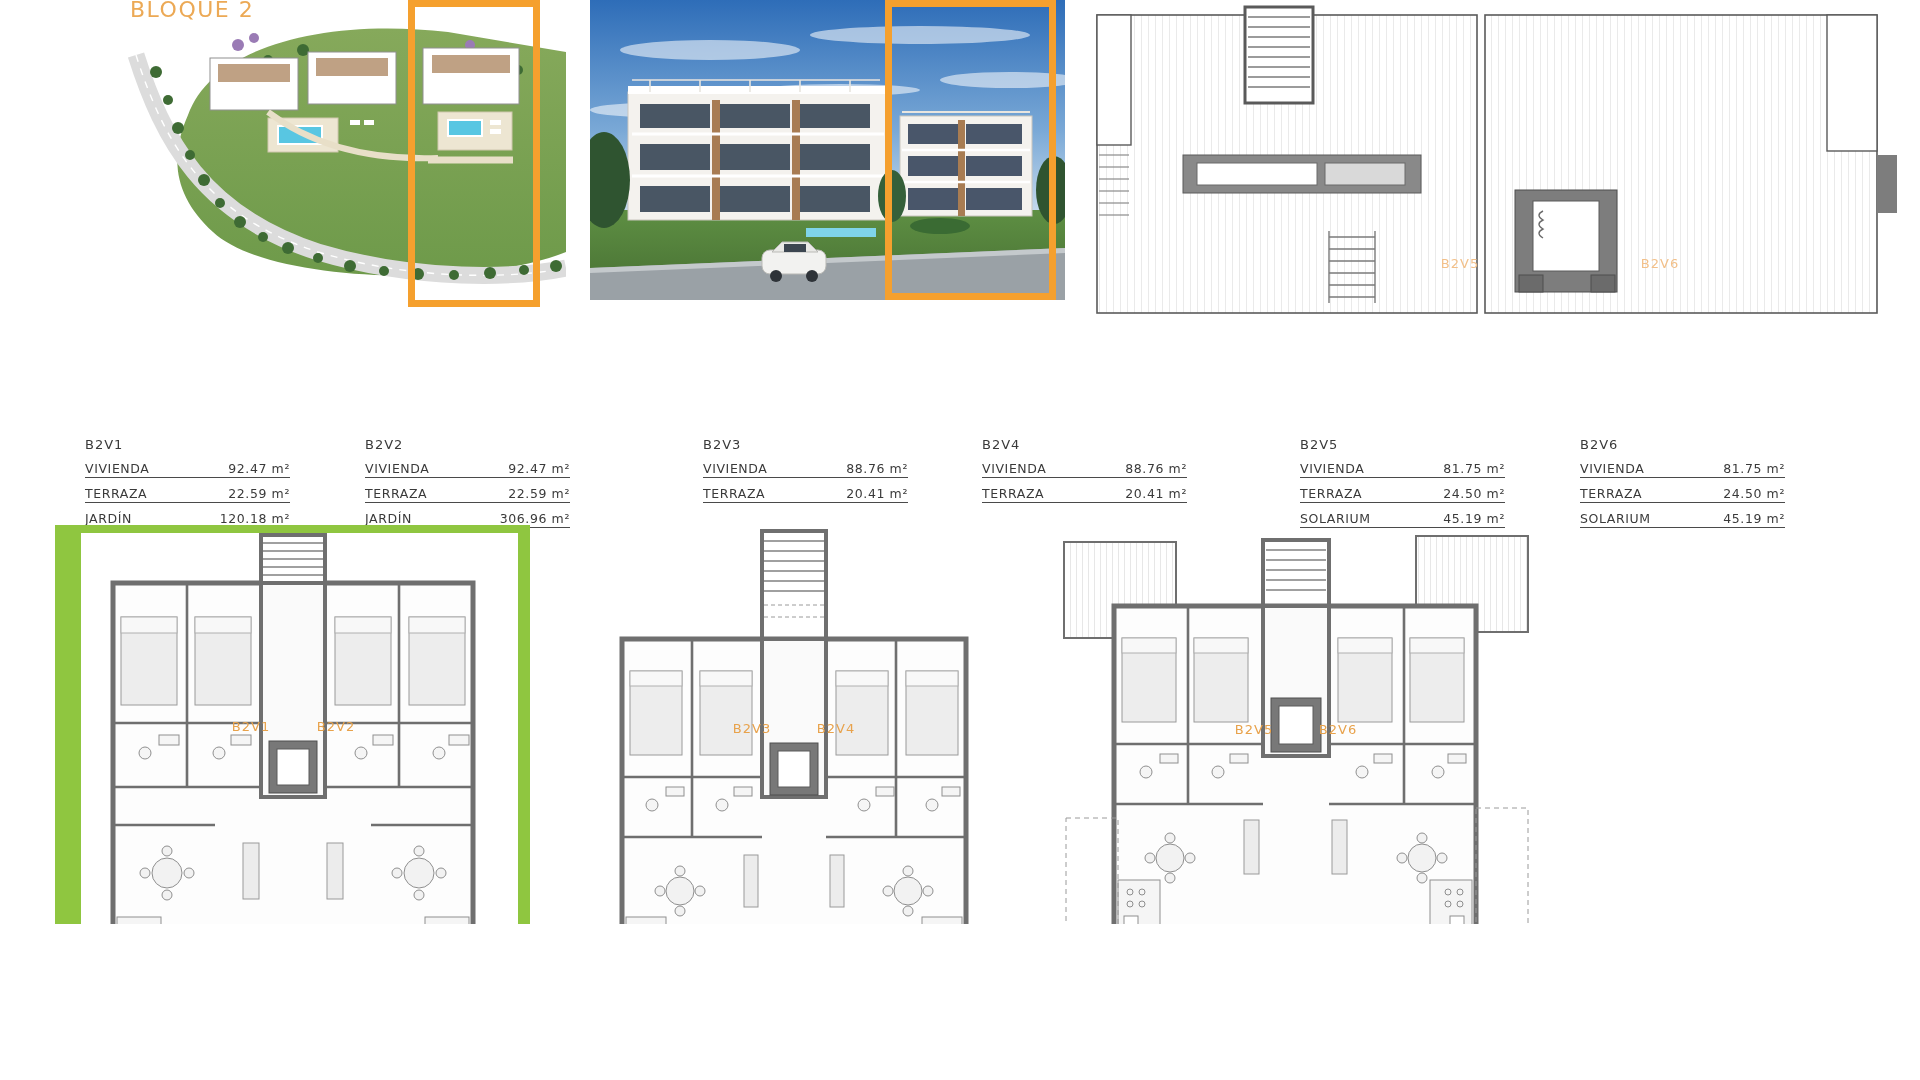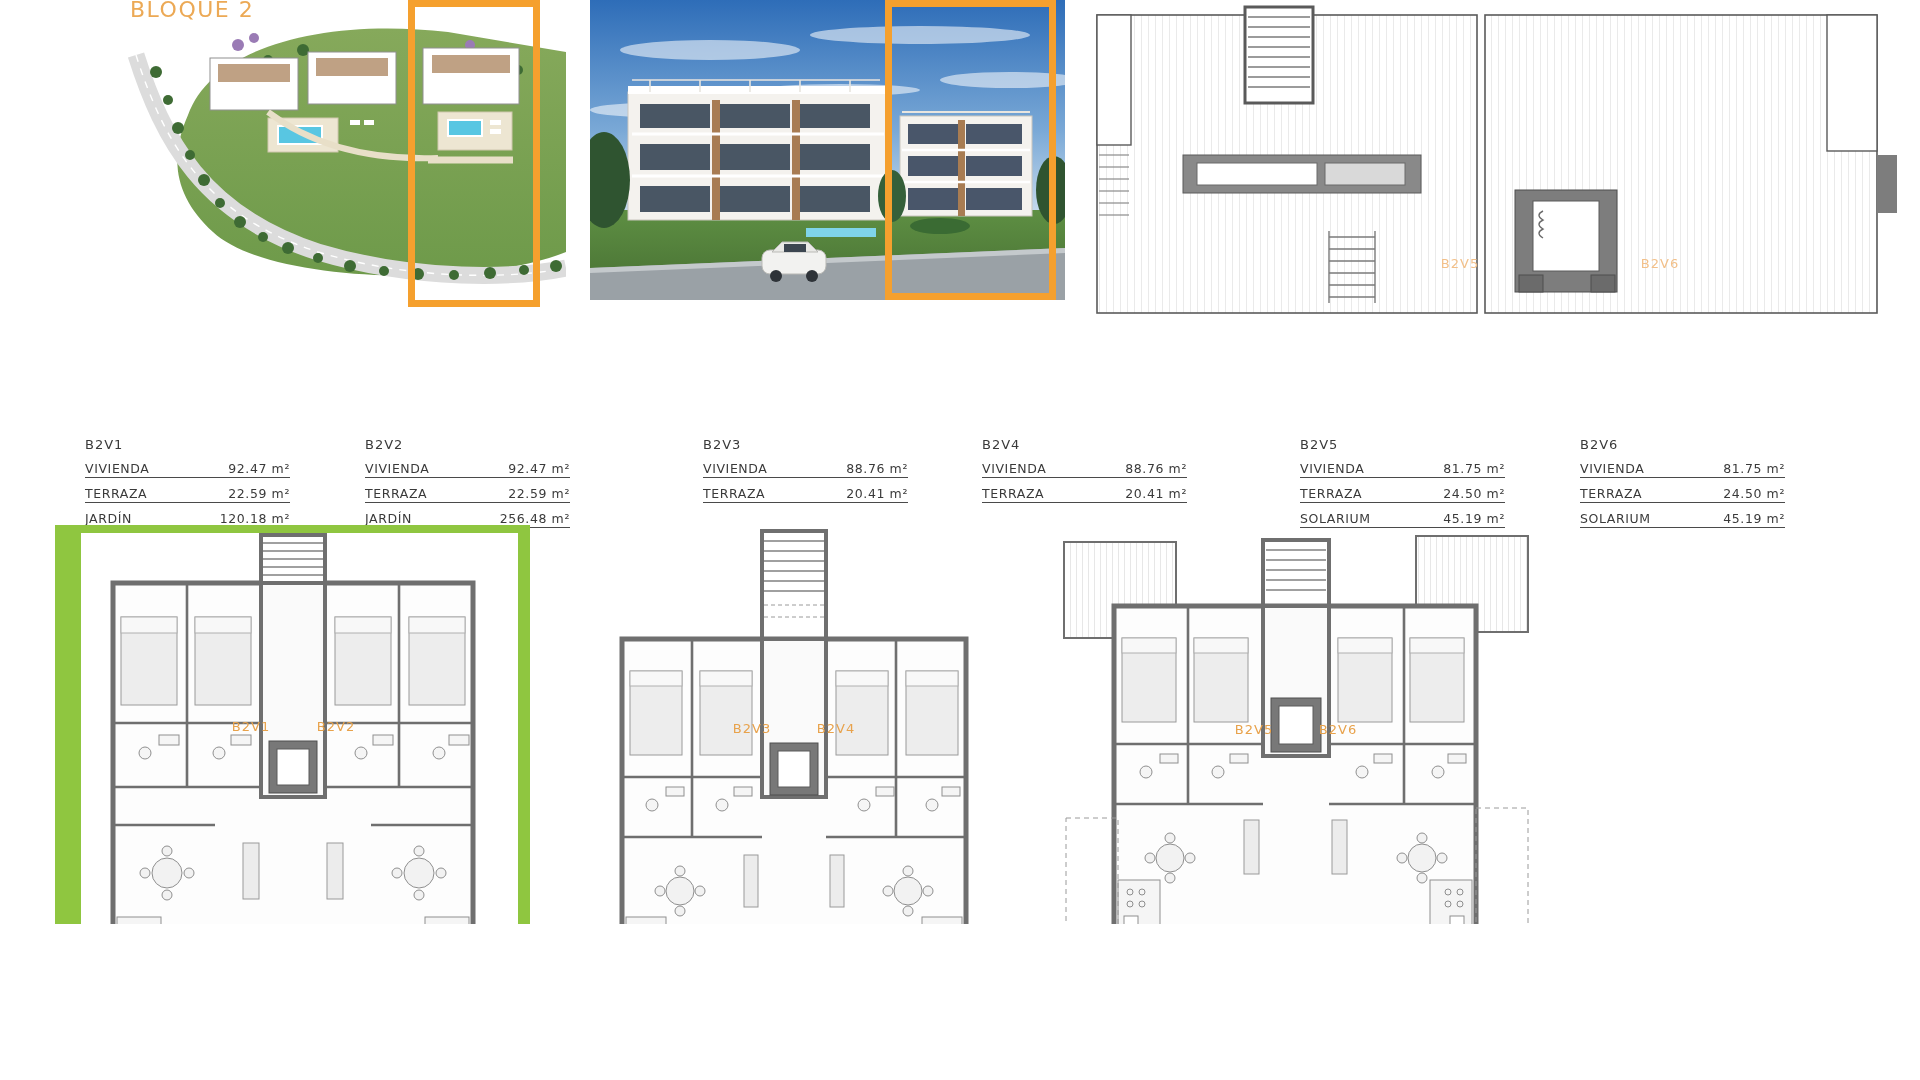--- a/index.html
+++ b/index.html
@@ -289,21 +289,21 @@
     <div class="ut-row">
         <span class="ut-label">VIVIENDA</span>
         <span class="ut-value">92.47 m²</span>
       </div>
     <div class="ut-row">
         <span class="ut-label">TERRAZA</span>
         <span class="ut-value">22.59 m²</span>
       </div>
     <div class="ut-row">
         <span class="ut-label">JARDÍN</span>
-        <span class="ut-value">256.48 m²</span>
+        <span class="ut-value">306.96 m²</span>
       </div>
   </div>
   <div class="abs unit-table" style="left:703px">
     <div class="ut-header">B2V3</div>
     <div class="ut-row">
         <span class="ut-label">VIVIENDA</span>
         <span class="ut-value">88.76 m²</span>
       </div>
     <div class="ut-row">
         <span class="ut-label">TERRAZA</span>

